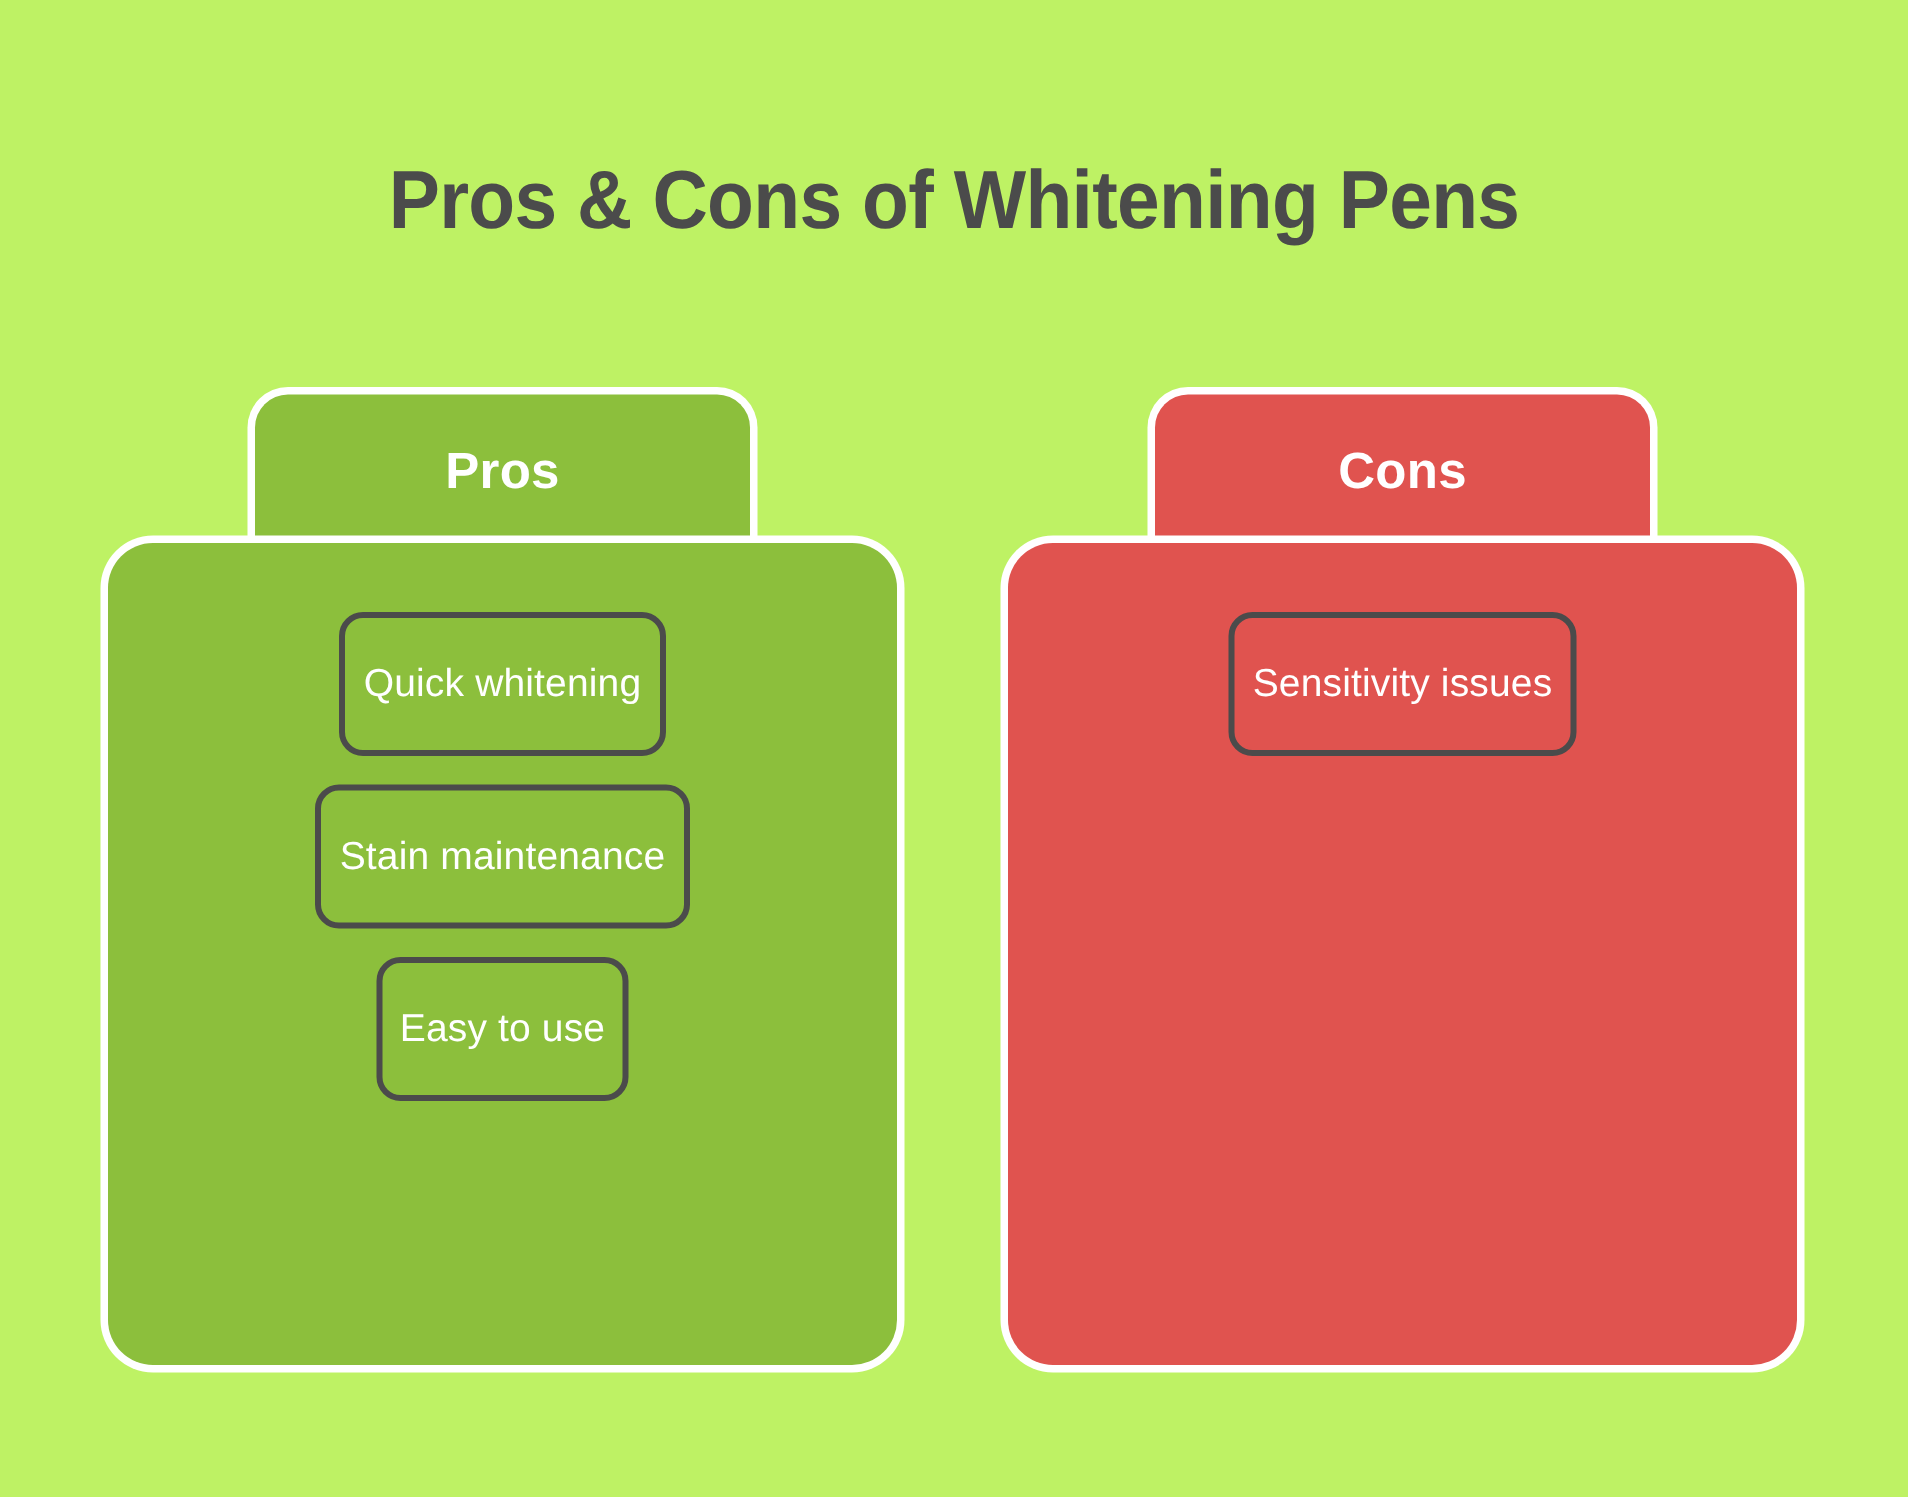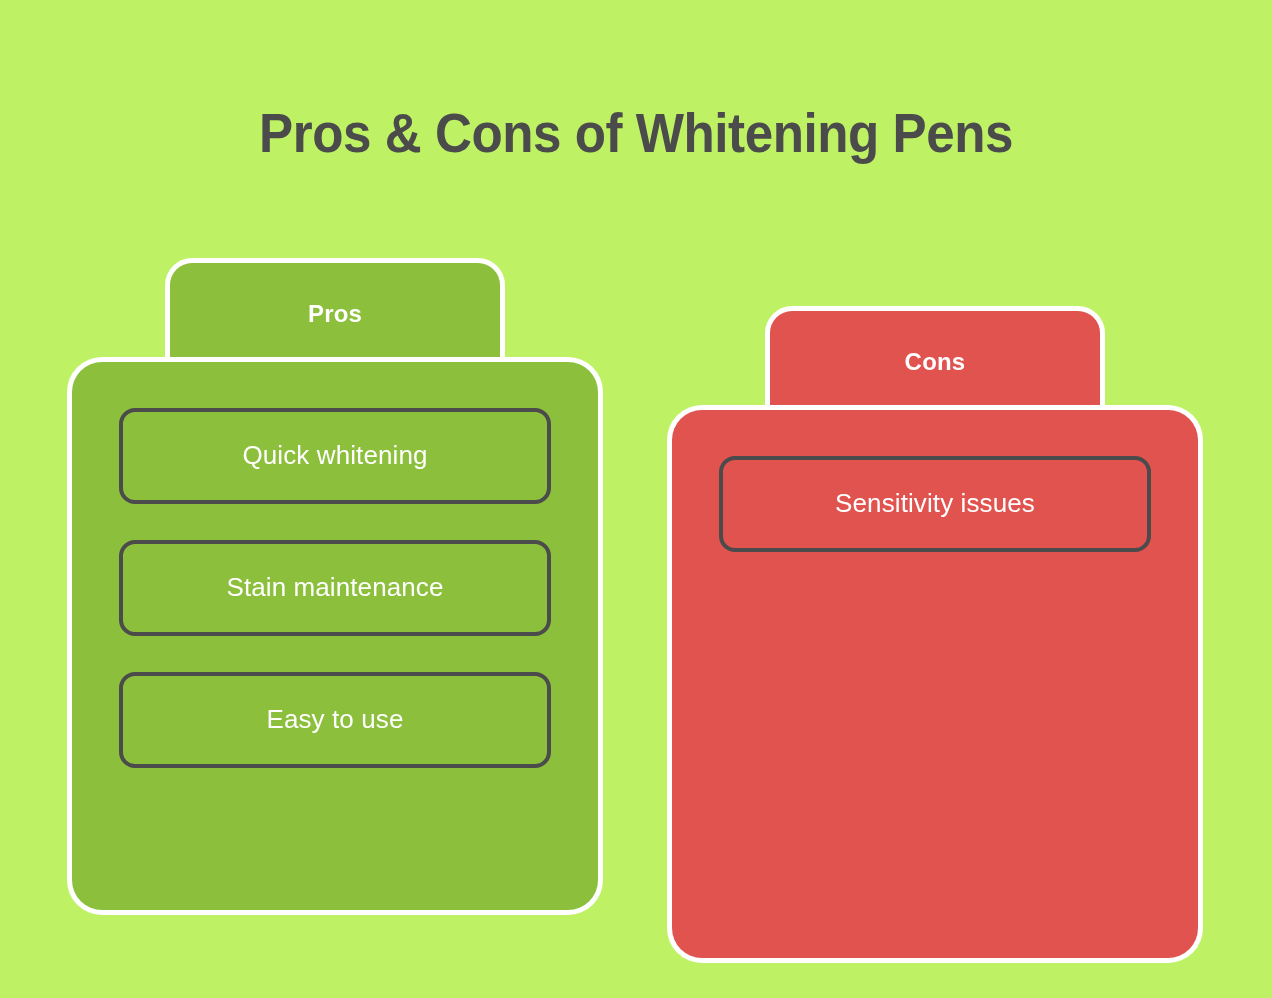--- a/index.html
+++ b/index.html
@@ -59,21 +59,21 @@
     left: 98px;              
     border-radius: 22px 22px 0 0;
     box-shadow: 0 0 0 5px #ffffff;
     box-sizing: border-box;
     display: flex;
     align-items: center;
     justify-content: center;
     z-index: 1;
   }
   .tab-label {
-    font-size: 24px;
+    font-size: 34px;
     font-weight: 700;
     color: #ffffff;
     letter-spacing: 0.2px;
     line-height: 1;
     transform: translateY(-2px);
   }
 
   
   .card {
     position: absolute;
@@ -82,27 +82,28 @@
     width: 526px;
     height: 548px;
     border-radius: 30px;
     box-shadow: 0 0 0 5px #ffffff;
     box-sizing: border-box;
     padding: 46px 47px;
     z-index: 2;
   }
 
   .pros .tab, .pros .card { background: #8cbf3c; }
-  .cons .tab, .cons .card { background: #e0534f; margin-top: 48px; }
+  .cons .tab, .cons .card { background: #e0534f; }
 
   
   .items {
     display: flex;
     flex-direction: column;
-    gap: 36px;
+    gap: 19px;
+    align-items: center;
   }
   .item {
     height: 96px;
     box-sizing: border-box;
     border: 4px solid #4b4b4b;
     border-radius: 16px;
     display: flex;
     align-items: center;
     justify-content: center;
     text-align: center;

